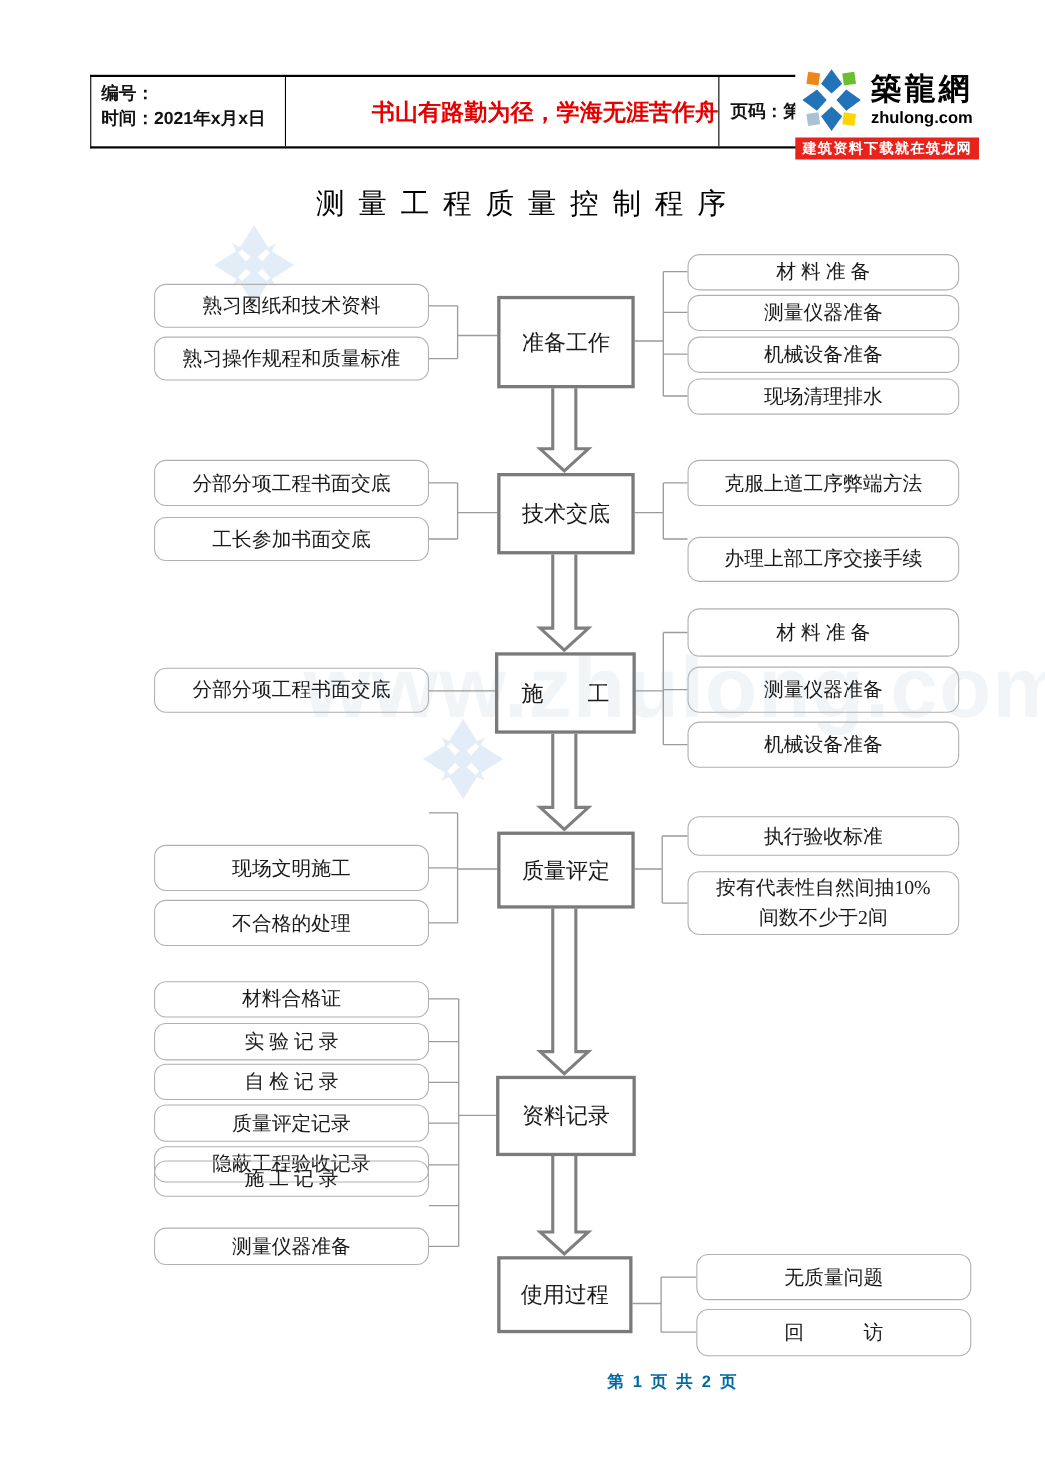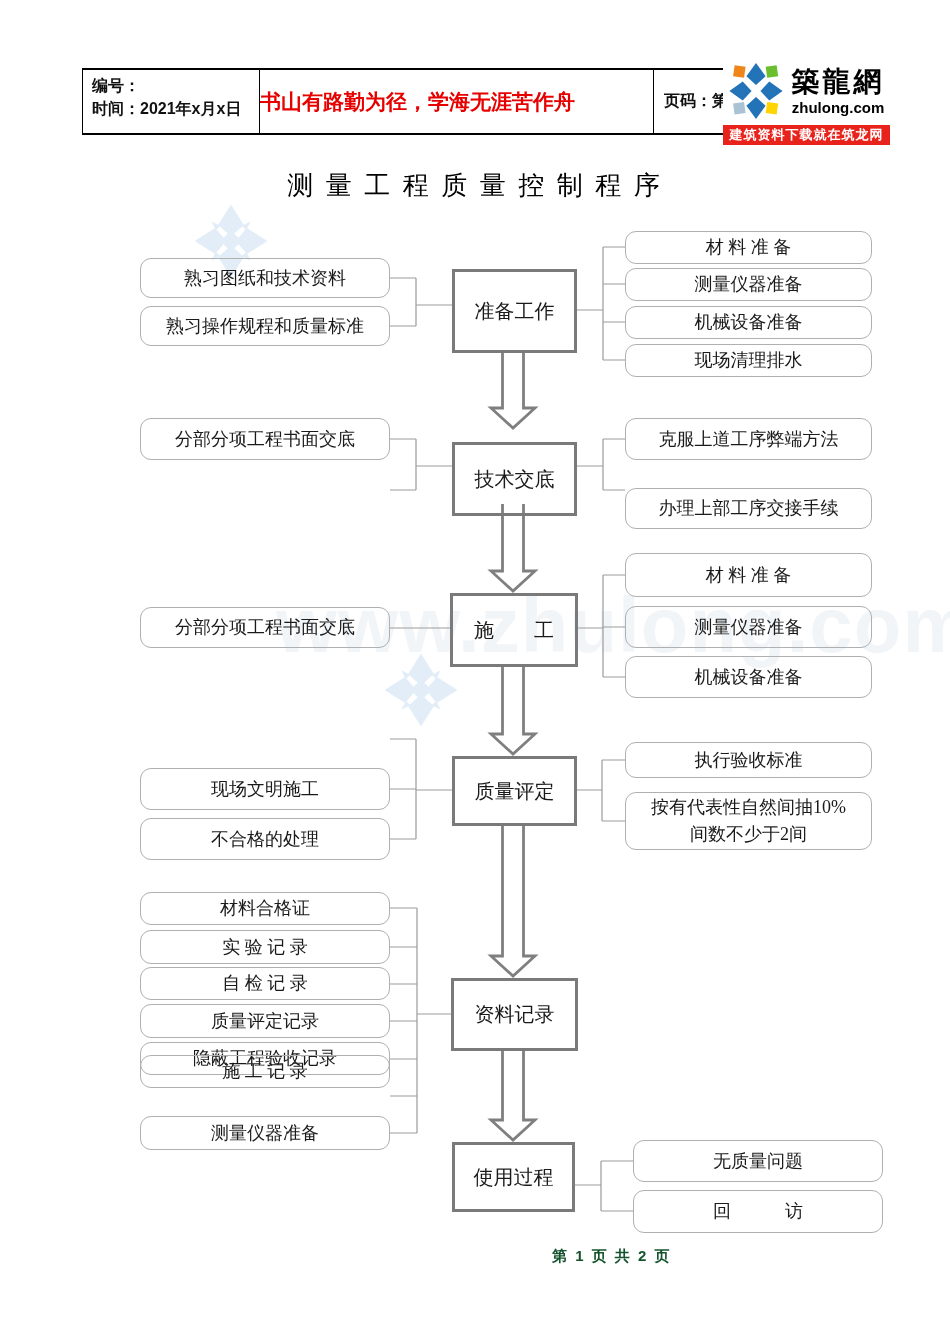--- a/index.html
+++ b/index.html
@@ -6,21 +6,21 @@
   .page{position:relative;width:950px;height:1344px;background:#ffffff;overflow:hidden;
         font-family:"Liberation Serif","DejaVu Serif",serif;color:#111;}
 
   
   .hdr-table{position:absolute;left:82px;top:68px;width:790px;height:67px;
              border-top:2px solid #000;border-bottom:2px solid #000;border-left:1px solid #000;
              box-sizing:border-box;font-family:"Liberation Sans","DejaVu Sans",sans-serif;}
   .hdr-divider{position:absolute;top:0;width:1px;height:100%;background:#000;}
   .hdr-cell1{position:absolute;left:0;top:0;width:176px;height:100%;padding:4px 0 0 9px;box-sizing:border-box;}
   .hdr-line{font-size:16px;font-weight:600;line-height:23px;white-space:nowrap;}
-  .hdr-cell2{position:absolute;left:177px;top:0;width:393px;height:100%;display:flex;align-items:center;justify-content:flex-start;}
+  .hdr-cell2{position:absolute;left:177px;top:0;width:393px;height:100%;display:flex;align-items:center;justify-content:flex-end;}
   .slogan{font-size:21px;font-weight:bold;color:#e60000;white-space:nowrap;}
   .hdr-cell3{position:absolute;left:571px;top:0;width:219px;height:100%;display:flex;align-items:center;}
   .pagecode{font-size:16px;font-weight:600;padding-left:10px;white-space:nowrap;}
 
   
   .logo{position:absolute;left:723px;top:57px;width:167px;height:68px;background:#ffffff;
         display:flex;align-items:center;z-index:5;}
   .logo-icon{width:60px;height:62px;margin-left:3px;flex:0 0 auto;}
   .logo-text{flex:1;text-align:center;line-height:1;}
   .logo-cn{font-size:28px;font-weight:bold;letter-spacing:3px;color:#000;font-family:"Liberation Serif",serif;}
@@ -44,21 +44,21 @@
   .connectors{position:absolute;left:0;top:0;z-index:1;pointer-events:none;}
   .cbox{position:absolute;z-index:2;border:3px solid #7a7a7a;box-sizing:border-box;
         display:flex;align-items:center;justify-content:center;text-align:center;
         font-size:20px;color:#1a1a1a;white-space:pre;background:transparent;}
   .sbox{position:absolute;z-index:2;border:1px solid #b0b0b0;border-radius:11px;box-sizing:border-box;
         display:flex;align-items:center;justify-content:center;text-align:center;
         font-size:18px;color:#1a1a1a;white-space:pre-line;line-height:1.5;background:transparent;}
 
   
   .footer{position:absolute;left:552px;top:1247px;font-size:15px;font-weight:bold;
-          letter-spacing:2px;font-family:"Liberation Sans",sans-serif;color:#14532d;white-space:nowrap;}
+          letter-spacing:2px;font-family:"Liberation Sans",sans-serif;color:#0369a1;white-space:nowrap;}
 </style>
 </head>
 <body>
 
 <div class="page">
 
   <div class="watermark">www.zhulong.com</div>
 
   <svg class="snowflake" style="left:193px;top:203px" width="76" height="76" viewBox="0 0 100 100">
     <g fill="#d9e8f6">
@@ -150,34 +150,35 @@
     <g stroke="#7f7f7f" stroke-width="2.8" fill="#ffffff">
       <path d="M502.5 353 V408 H491 L513 428 L535 408 H523.5 V353"></path>
       <path d="M502.5 504 V571 H491 L513 591 L535 571 H523.5 V504"></path>
       <path d="M502.5 667 V734 H491 L513 754 L535 734 H523.5 V667"></path>
       <path d="M502.5 826 V956 H491 L513 976 L535 956 H523.5 V826"></path>
       <path d="M502.5 1051 V1120 H491 L513 1140 L535 1120 H523.5 V1051"></path>
     </g>
   </svg>
 
   <div class="cbox" style="left:452px;top:269px;width:125px;height:84px">准备工作</div>
-  <div class="cbox" style="left:452px;top:442px;width:125px;height:74px">技术交底</div>
+  <div class="cbox" style="left:452px;top:430px;width:125px;height:74px">技术交底</div>
   <div class="cbox" style="left:450px;top:593px;width:128px;height:74px">施　　工</div>
   <div class="cbox" style="left:452px;top:756px;width:125px;height:70px">质量评定</div>
   <div class="cbox" style="left:451px;top:978px;width:127px;height:73px">资料记录</div>
   <div class="cbox" style="left:452px;top:1142px;width:123px;height:70px">使用过程</div>
 
   <div class="sbox" style="left:140px;top:258px;width:250px;height:40px">熟习图纸和技术资料</div>
   <div class="sbox" style="left:140px;top:306px;width:250px;height:40px">熟习操作规程和质量标准</div>
   <div class="sbox" style="left:625px;top:231px;width:247px;height:33px">材 料 准 备</div>
   <div class="sbox" style="left:625px;top:268px;width:247px;height:33px">测量仪器准备</div>
   <div class="sbox" style="left:625px;top:306px;width:247px;height:33px">机械设备准备</div>
   <div class="sbox" style="left:625px;top:344px;width:247px;height:33px">现场清理排水</div>
 
   <div class="sbox" style="left:140px;top:418px;width:250px;height:42px">分部分项工程书面交底</div>
+  <div class="sbox" style="left:140px;top:470px;width:250px;height:40px">工长参加书面交底</div>
   <div class="sbox" style="left:625px;top:418px;width:247px;height:42px">克服上道工序弊端方法</div>
   <div class="sbox" style="left:625px;top:488px;width:247px;height:41px">办理上部工序交接手续</div>
 
   <div class="sbox" style="left:140px;top:607px;width:250px;height:41px">分部分项工程书面交底</div>
   <div class="sbox" style="left:625px;top:553px;width:247px;height:44px">材 料 准 备</div>
   <div class="sbox" style="left:625px;top:606px;width:247px;height:42px">测量仪器准备</div>
   <div class="sbox" style="left:625px;top:656px;width:247px;height:42px">机械设备准备</div>
 
   <div class="sbox" style="left:140px;top:768px;width:250px;height:42px">现场文明施工</div>
   <div class="sbox" style="left:140px;top:818px;width:250px;height:42px">不合格的处理</div>

